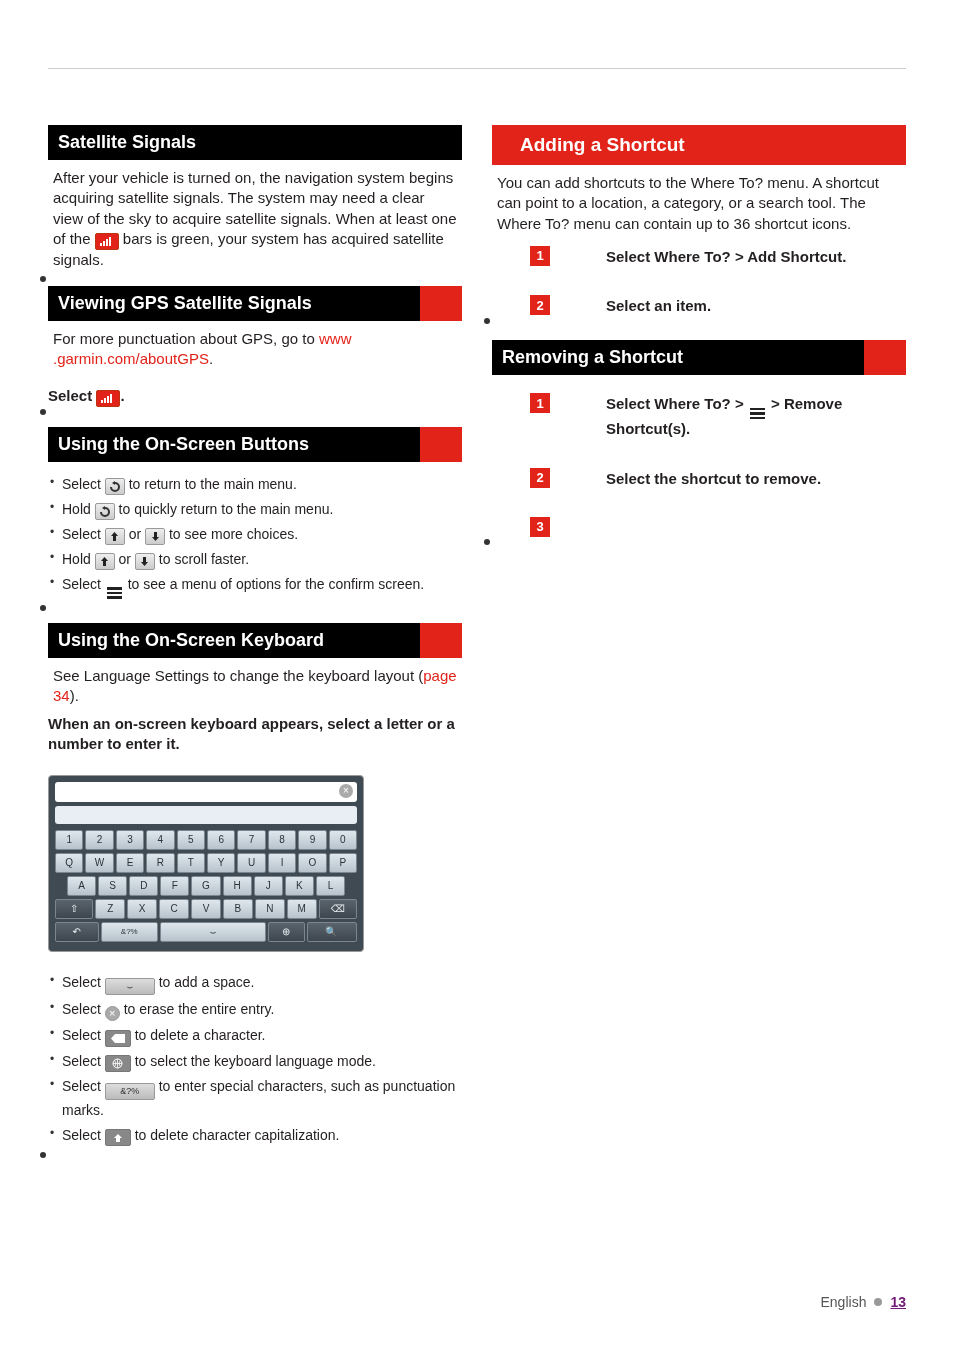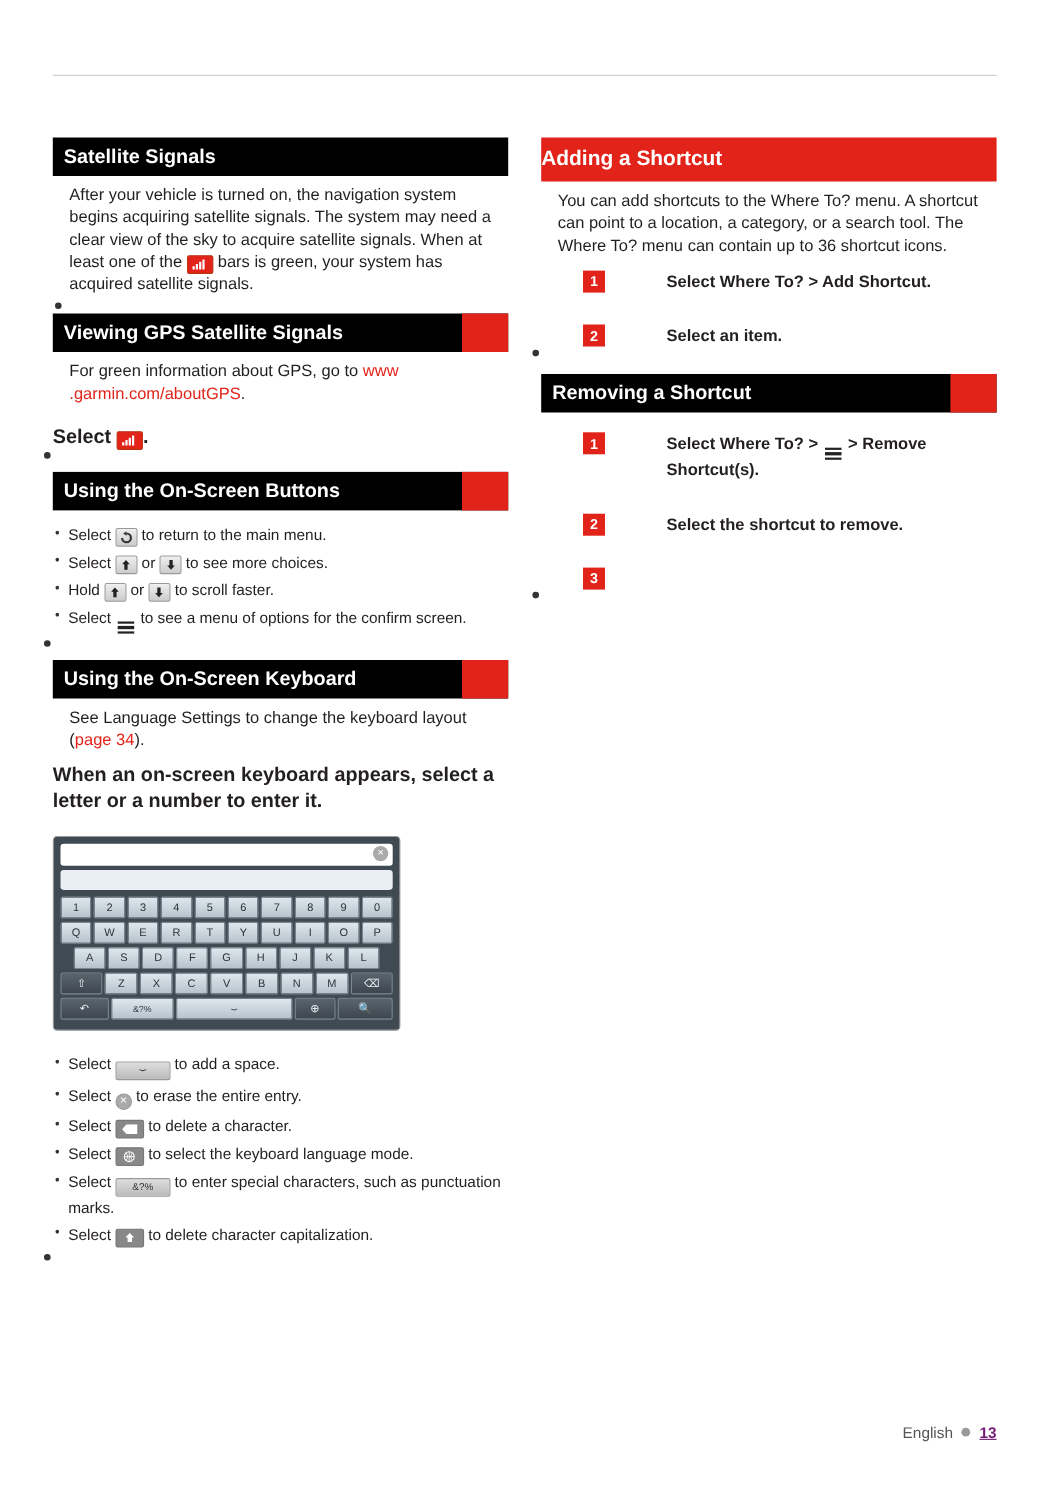--- a/index.html
+++ b/index.html
@@ -4,25 +4,25 @@
 <style>
   * { box-sizing: border-box; margin: 0; padding: 0; }
   html, body { width: 954px; height: 1354px; background: #fff; font-family: "Helvetica Neue", Arial, sans-serif; color: #231f20; }
   .page { width: 954px; height: 1354px; padding: 68px 48px 40px 48px; position: relative; }
   .columns { display: flex; gap: 30px; }
   .col { flex: 1; min-width: 0; }
 
   .section-header { background: #000; color: #fff; font-weight: 700; font-size: 18px; padding: 7px 10px; margin-bottom: 6px; }
   .section-header.red { background: #000; position: relative; }
   .red-stripe { position: absolute; right: 0; top: 0; bottom: 0; width: 42px; background: #e2231a; }
-  .header-full-red { background: #e2231a; color: #fff; font-weight: 700; font-size: 19px; padding: 9px 0; margin-bottom: 6px; }
-
-  .body-text { font-size: 15px; line-height: 1.35; padding: 2px 5px 8px 5px; font-weight: 300; margin-left: 10px; }
+  .header-full-red { background: #e2231a; color: #fff; font-weight: 700; font-size: 19px; padding: 9px 28px; margin-bottom: 6px; }
+
+  .body-text { font-size: 15px; line-height: 1.35; padding: 2px 5px 8px 5px; font-weight: 300; }
   .indent-text { padding-left: 40px; }
-  .bold-step { font-weight: 700; font-size: 18px; line-height: 1.35; padding: 0 0 4px 0; }
+  .bold-step { font-weight: 700; font-size: 15px; line-height: 1.35; padding: 0 0 4px 0; }
 
   .link { color: #e2231a; }
 
   .bullet-list { list-style: none; padding: 4px 2px 6px 2px; }
   .bullet-list li { font-size: 14px; line-height: 1.45; padding: 2px 0 2px 12px; position: relative; font-weight: 300; }
   .bullet-list li::before { content: "•"; position: absolute; left: 0; top: 2px; color: #333; font-size: 12px; }
 
   .step-row { display: flex; align-items: flex-start; gap: 8px; padding: 4px 0 4px 38px; }
   .step-num { width: 20px; height: 20px; background: #888; color: #fff; font-weight: 700; font-size: 13px; display: flex; align-items: center; justify-content: center; flex-shrink: 0; }
   .step-num.red { background: #e2231a; }
@@ -85,21 +85,21 @@
           </span><span> bars is green, your system has acquired satellite signals.</span>
       </p>
 
       <div class="spacer-sm"></div>
 
       <div class="section-header red">
         <span>Viewing GPS Satellite Signals</span>
         <span class="red-stripe"></span>
       </div>
       <p class="body-text">
-        <span>For green information about GPS, go to </span><span class="link">www</span><br><span class="link">.garmin.com/aboutGPS</span><span>.</span>
+        <span>For more punctuation about GPS, go to </span><span class="link">www</span><br><span class="link">.garmin.com/aboutGPS</span><span>.</span>
       </p>
       <div class="spacer-sm"></div>
       <p class="bold-step indent-text section-dot">
         <span>Select </span><span class="icon-box red">
             <svg class="inline-icon" width="16" height="11" viewBox="0 0 16 11">
               <rect x="1" y="7" width="2" height="3" fill="#fff"></rect>
               <rect x="4" y="5" width="2" height="5" fill="#fff"></rect>
               <rect x="7" y="3" width="2" height="7" fill="#fff"></rect>
               <rect x="10" y="1" width="2" height="9" fill="#fff"></rect>
             </svg>
@@ -112,20 +112,26 @@
         <span>Using the On-Screen Buttons</span>
         <span class="red-stripe"></span>
       </div>
       <ul class="bullet-list section-dot">
         <li><span>Select </span><span class="icon-box">
               <svg width="12" height="11" viewBox="0 0 12 11">
                 <path d="M6 2 A4 4 0 1 1 2 6" fill="none" stroke="#333" stroke-width="2"></path>
                 <path d="M6 0 L3 2 L6 4 Z" fill="#333"></path>
               </svg>
             </span><span> to return to the main menu.</span></li>
+        <li><span>Hold </span><span class="icon-box">
+              <svg width="12" height="11" viewBox="0 0 12 11">
+                <path d="M6 2 A4 4 0 1 1 2 6" fill="none" stroke="#333" stroke-width="2"></path>
+                <path d="M6 0 L3 2 L6 4 Z" fill="#333"></path>
+              </svg>
+            </span><span> to quickly return to the main menu.</span></li>
         <li><span>Select </span><span class="icon-box">
               <svg width="11" height="11" viewBox="0 0 11 11">
                 <path d="M5.5 1 L9 5 L7 5 L7 10 L4 10 L4 5 L2 5 Z" fill="#222"></path>
               </svg>
             </span><span> or </span><span class="icon-box">
               <svg width="11" height="11" viewBox="0 0 11 11">
                 <path d="M5.5 10 L9 6 L7 6 L7 1 L4 1 L4 6 L2 6 Z" fill="#222"></path>
               </svg>
             </span><span> to see more choices.</span></li>
         <li><span>Hold </span><span class="icon-box">

